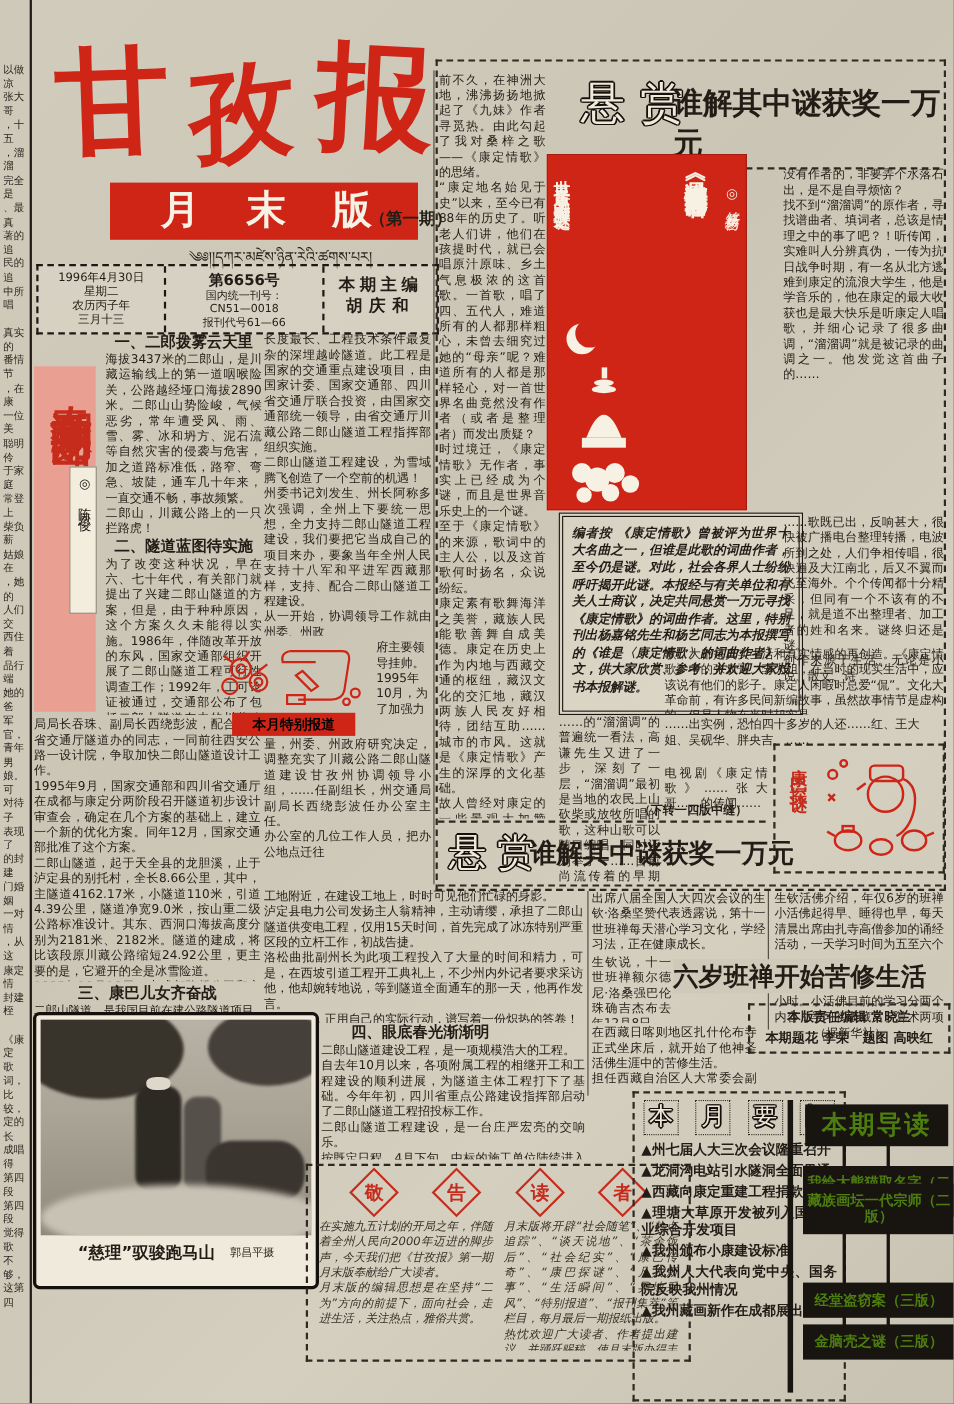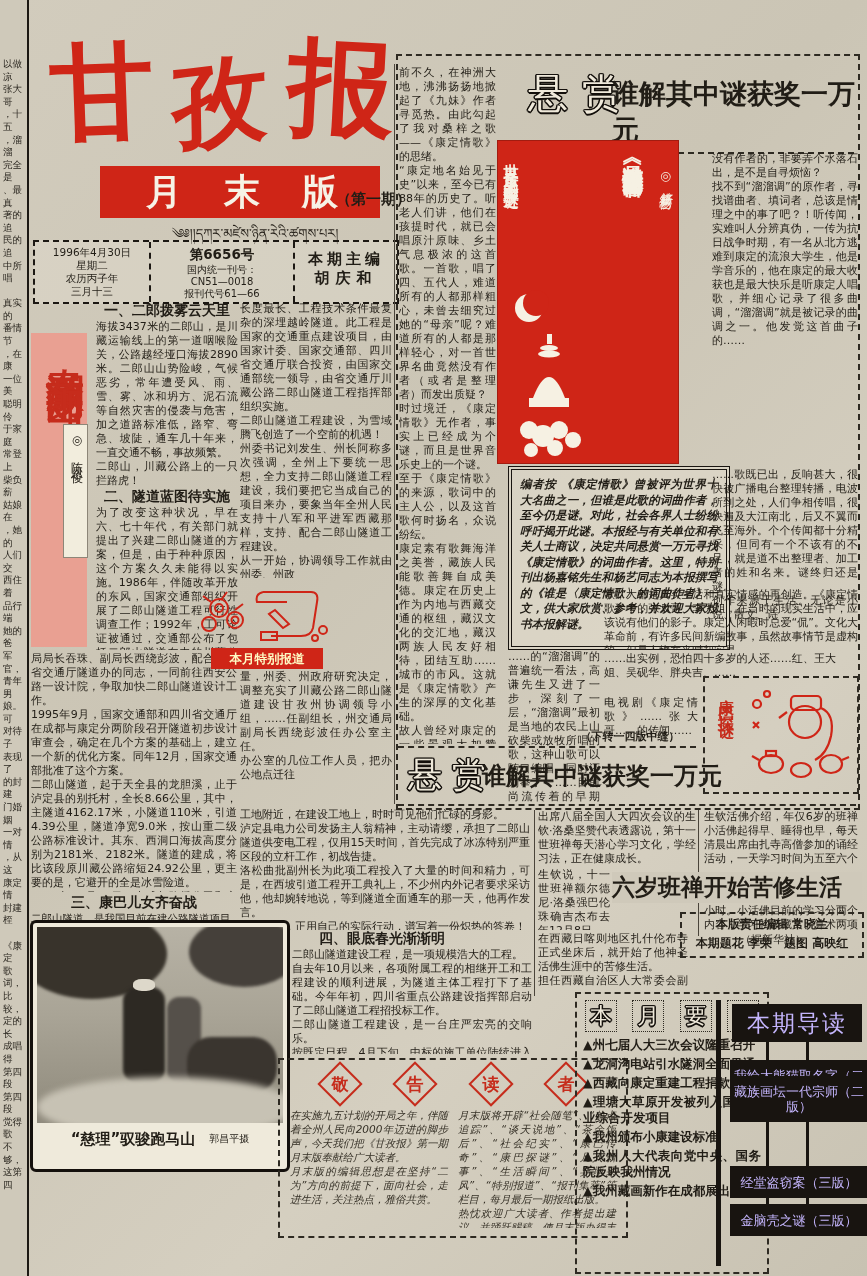--- a/index.html
+++ b/index.html
@@ -38,21 +38,21 @@
   .caption-row{display:flex;align-items:center;justify-content:center;gap:14px;height:32px;background:#efeadb;}
   .notice-box{border:2px dashed #2e2a22;}
   .diamond{width:28px;height:28px;border:2px solid #c62c1c;transform:rotate(45deg);
     display:flex;align-items:center;justify-content:center;}
   .diamond span{transform:rotate(-45deg);color:#c62c1c;font-size:17px;font-weight:bold;}
   .notice-txt{font-size:10.5px;line-height:14px;font-style:italic;text-align:justify;color:#353026;}
   .news-box{border:2px dashed #2e2a22;}
   .news-title{display:flex;justify-content:space-between;padding:6px 8px 2px;}
   .news-title .ch{border:1px dotted #2e2a22;width:30px;height:30px;font-size:22px;line-height:30px;text-align:center;}
   .news-item{font-size:12.5px;font-weight:bold;line-height:16px;margin:3px 6px;text-align:justify;}
-  .gd-black{background:#181410;color:#c4b5fd;font-weight:normal;text-align:center;}
+  .gd-black{background:#181410;color:#4d7c0f;font-weight:bold;text-align:center;}
   .gd-item{font-size:13px;line-height:15px;display:flex;align-items:center;justify-content:center;padding:1px 2px;}
 </style>
 </head>
 <body>
 
 <div id="page">
 
   <div class="abs strip" style="left:0;top:0;width:27px;height:1276px">
     <div class="ml strip-text">以做凉
 张大哥
@@ -241,22 +241,23 @@
         <circle cx="12" cy="44" r="7"></circle>
           <path d="M6 16 l8 6 M30 12 l-6 8 M46 24 l-8 6"></path>
         <path d="M66 12 h48 q8 0 6 10 l-4 26 q-2 8 -12 8 h-30"></path>
           <path d="M66 12 q-8 2 -6 10 l30 0"></path>
         <path d="M72 34 l14 14 l6 -4 l-14 -14 z"></path>
           <path d="M64 52 h16 v8 h-16 z"></path>
         <circle cx="126" cy="50" r="4"></circle>
           <circle cx="118" cy="58" r="3"></circle>
       </g>
     </svg>
-    <div style="margin:2px 0 0 14px;width:112px;height:21px;background:#cf2517;color:#fef9c3;font-size:12.5px;font-weight:bold;text-align:center;line-height:21px">本月特别报道</div>
-  </div>
+    <div style="margin:2px 0 0 14px;width:112px;height:21px;background:#cf2517;color:#000000;font-size:12.5px;font-weight:bold;text-align:center;line-height:21px">本月特别报道</div>
+  </div>
+  <div class="abs clip" style="left:342px;top:582px;width:52px;height:86px;font-size:11px;line-height:14px">府主要领导挂帅。1995年10月，为了加强力</div>
   <div class="abs clip body-txt ml" style="left:240px;top:670px;width:152px;height:134px">量，州委、州政府研究决定，调整充实了川藏公路二郎山隧道建设甘孜州协调领导小组，……任副组长，州交通局副局长西绕彭波任办公室主任。
 办公室的几位工作人员，把办公地点迁往</div>
   <div class="abs clip body-txt ml" style="left:240px;top:808px;width:290px;height:122px">工地附近，在建设工地上，时时可见他们忙碌的身影。
 泸定县电力公司发扬主人翁精神，主动请缨，承担了二郎山隧道供变电工程，仅用15天时间，首先完成了冰冻特别严重区段的立杆工作，初战告捷。
 洛松曲批副州长为此项工程投入了大量的时间和精力，可是，在西坡引道工程开工典礼上，不少州内外记者要求采访他，他却婉转地说，等到隧道全面通车的那一天，他再作发言。
 康巴儿女，正用自己的实际行动，谱写着一份炽热的答卷！</div>
   <div class="abs sec-head" style="left:292px;top:930px;width:180px">四、眼底春光渐渐明</div>
   <div class="abs clip body-txt ml" style="left:292px;top:948px;width:240px;height:106px">二郎山隧道建设工程，是一项规模浩大的工程。
 自去年10月以来，各项附属工程的相继开工和工程建设的顺利进展，为隧道主体工程打下了基础。今年年初，四川省重点公路建设指挥部启动了二郎山隧道工程招投标工作。
 二郎山隧道工程建设，是一台庄严宏亮的交响乐。

